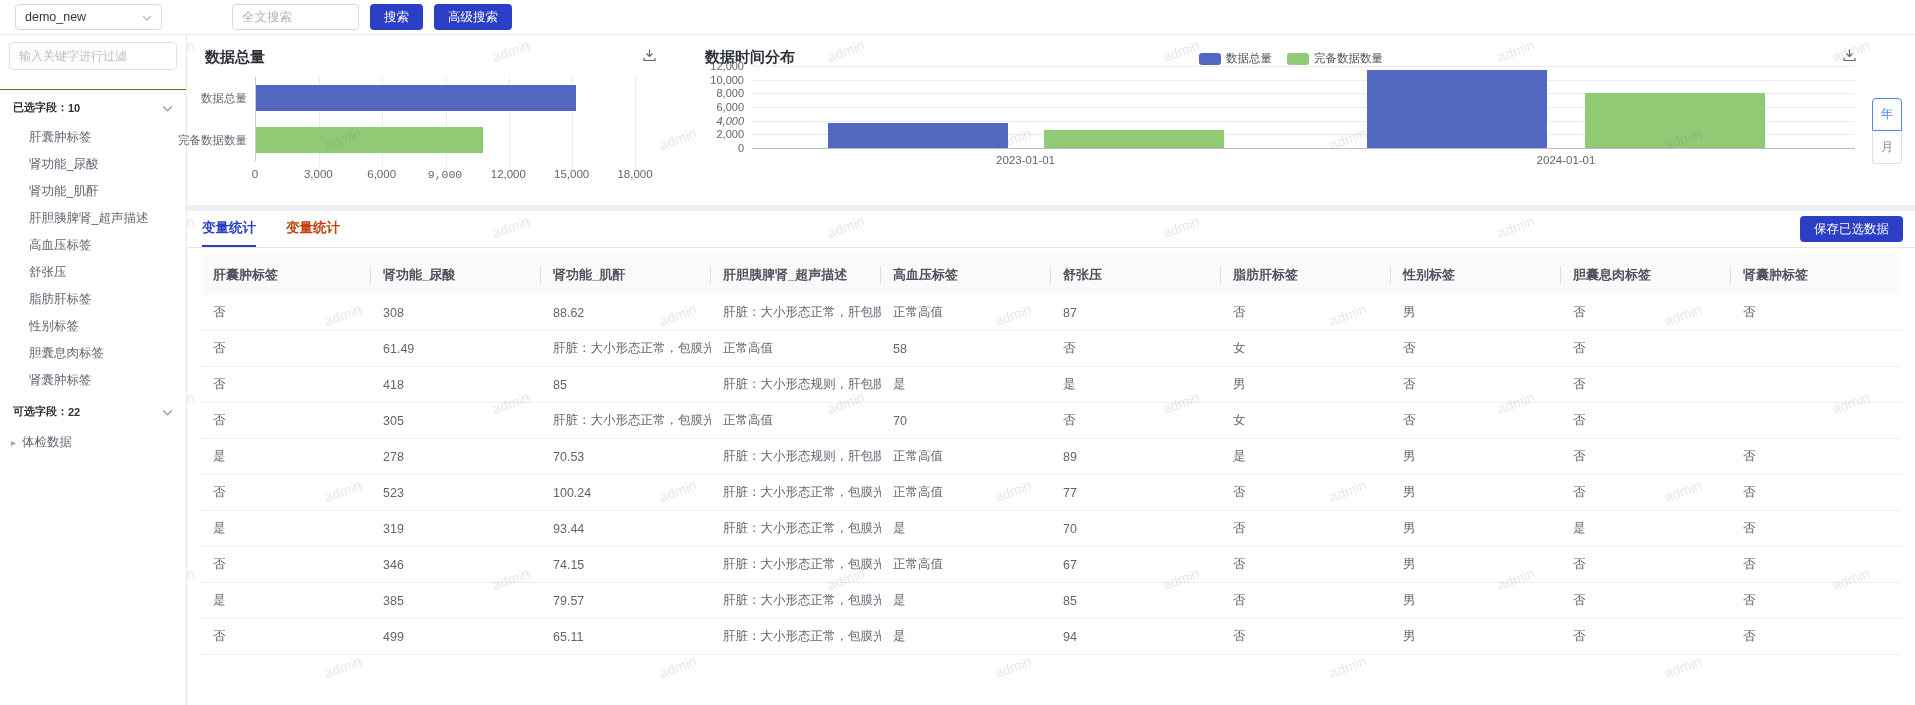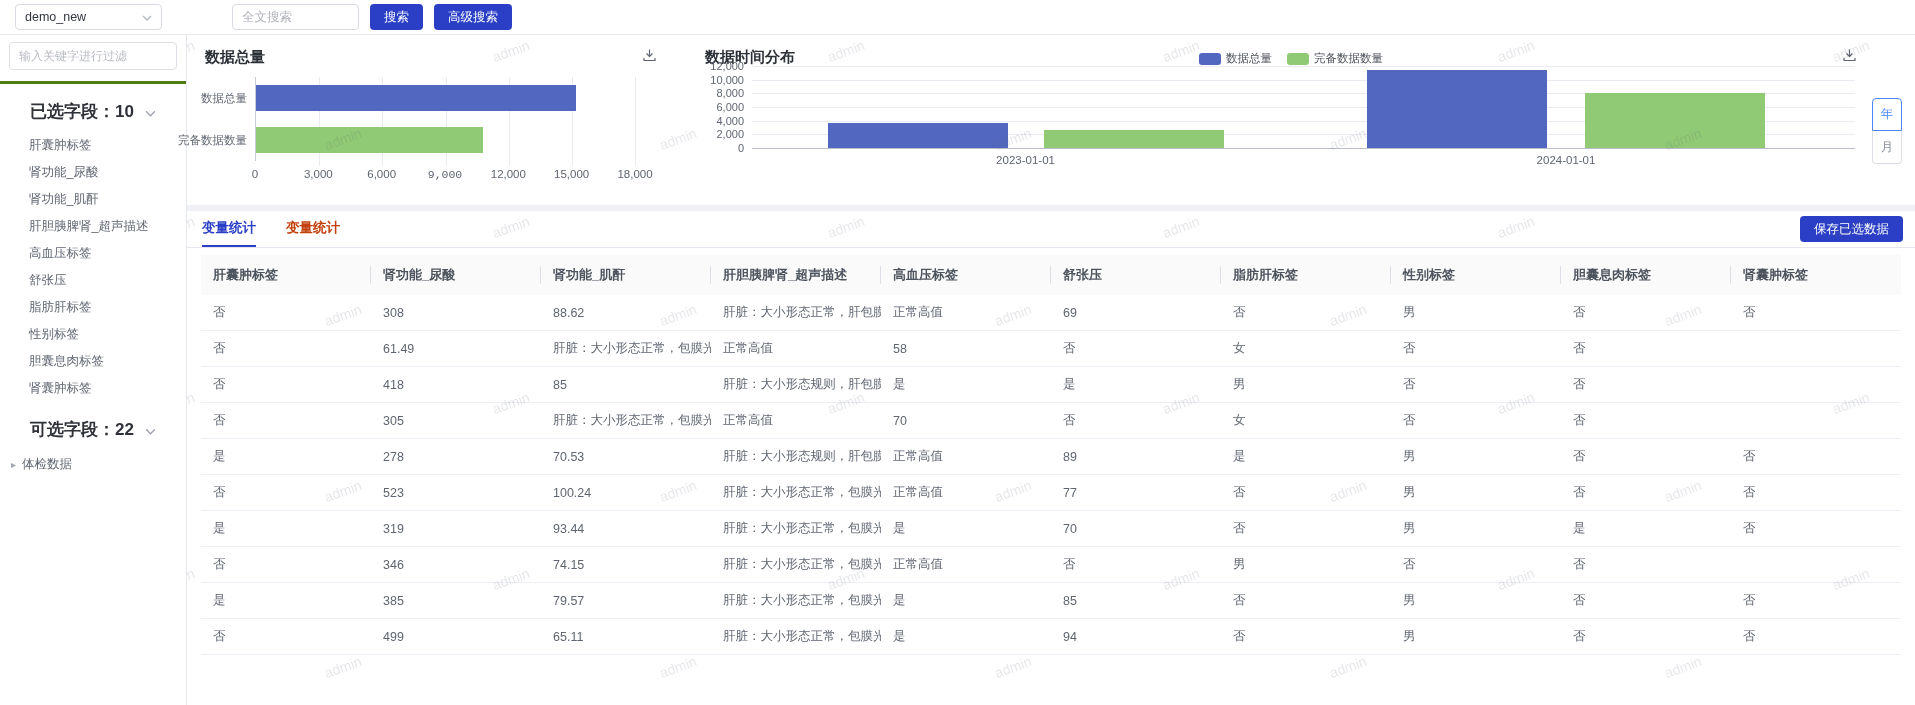--- a/index.html
+++ b/index.html
@@ -16,26 +16,26 @@
   .search-input { margin-left:70px; width:127px; height:26px; border:1px solid #d7dae1;
     border-radius:4px; padding:0 9px; font-size:12.5px; color:#32363d; outline:none; }
   .search-input::placeholder { color:#b0b3ba; }
   .btn-primary { background:#2b3fc6; color:#fff; border:none; border-radius:4px; height:26px;
     padding:0 14px; font-size:12.5px; cursor:pointer; }
   .topbar .btn-primary { margin-left:11px; }
 
   
   .layout { display:flex; height:670px; }
   .sidebar { width:187px; background:#fff; border-right:1px solid #e4e7ed; flex-shrink:0; }
-  .filter-wrap { padding:7px 9px 11px; border-bottom:3px solid #4d7c0f; }
+  .filter-wrap { padding:7px 9px 19px; border-bottom:1px solid #4d7c0f; }
   .filter-input { width:100%; height:28px; border:1px solid #dcdfe6; border-radius:4px;
     padding:0 9px; font-size:12px; outline:none; }
   .filter-input::placeholder { color:#b8bbc2; }
-  .sec-head { display:flex; align-items:center; padding:0 30px; margin-top:16px;
-    font-size:17px; font-weight:700; color:#2e3138; cursor:pointer; }
+  .sec-head { display:flex; align-items:center; padding:0 13px; margin-top:10px;
+    font-size:11px; font-weight:700; color:#2e3138; cursor:pointer; }
   .sec-head .chev { margin-left:auto; color:#9ca1ab; }
   .field-list { margin-top:9px; }
   .field-item { padding:5px 0 5px 29px; font-size:12.5px; color:#5f6570; cursor:pointer; white-space:nowrap; }
   .tree-item { padding:6px 0 6px 11px; font-size:12.5px; color:#5f6570; cursor:pointer; display:flex; align-items:center; }
   .tree-arrow { color:#a0a4ad; font-size:10px; margin-right:6px; }
 
   .main { flex:1; display:flex; flex-direction:column; position:relative; min-width:0; }
 
   
   .charts-card { background:#fff; height:170px; display:flex; position:relative; flex-shrink:0; }
@@ -260,21 +260,21 @@
         <div class="vplot" id="vplot">
             <div class="hgrid" style="top: 0%;"></div>
             <div class="ytick" style="top: 0%;">12,000</div>
             <div class="hgrid" style="top: 16.6667%;"></div>
             <div class="ytick" style="top: 16.6667%;">10,000</div>
             <div class="hgrid" style="top: 33.3333%;"></div>
             <div class="ytick" style="top: 33.3333%;">8,000</div>
             <div class="hgrid" style="top: 50%;"></div>
             <div class="ytick" style="top: 50%;">6,000</div>
             <div class="hgrid" style="top: 66.6667%;"></div>
-            <div class="ytick" style="top: 66.6667%;">4,000</div>
+            <div class="ytick" style="top: 66.6667%; font-style: italic;">4,000</div>
             <div class="hgrid" style="top: 83.3333%;"></div>
             <div class="ytick" style="top: 83.3333%;">2,000</div>
             <div class="ytick" style="top: 100%;">0</div>
             <div class="vbar" style="left: 6.9%; width: 16.3%; height: 30.8333%; background: rgb(82, 103, 192);"></div>
             <div class="vbar" style="left: 55.8%; width: 16.3%; height: 95%; background: rgb(82, 103, 192);"></div>
             <div class="vbar" style="left: 26.5%; width: 16.3%; height: 22.5%; background: rgb(144, 202, 116);"></div>
             <div class="vbar" style="left: 75.5%; width: 16.3%; height: 66.6667%; background: rgb(144, 202, 116);"></div>
             <div class="xlabel2" style="left: 24.8%;">2023-01-01</div>
             <div class="xlabel2" style="left: 73.8%;">2024-01-01</div>
           </div>
@@ -305,21 +305,21 @@
             <div class="th">胆囊息肉标签</div>
             <div class="th">肾囊肿标签</div>
           </div>
         <div id="tbody">
             <div class="tr">
               <div class="td">否</div>
               <div class="td">308</div>
               <div class="td">88.62</div>
               <div class="td">肝脏：大小形态正常，肝包膜...</div>
               <div class="td">正常高值</div>
-              <div class="td">69</div>
+              <div class="td">87</div>
               <div class="td">否</div>
               <div class="td">男</div>
               <div class="td">否</div>
               <div class="td">否</div>
             </div>
             <div class="tr">
               <div class="td">否</div>
               <div class="td">61.49</div>
               <div class="td">肝脏：大小形态正常，包膜光...</div>
               <div class="td">正常高值</div>
@@ -386,20 +386,21 @@
               <div class="td">男</div>
               <div class="td">是</div>
               <div class="td">否</div>
             </div>
             <div class="tr">
               <div class="td">否</div>
               <div class="td">346</div>
               <div class="td">74.15</div>
               <div class="td">肝脏：大小形态正常，包膜光...</div>
               <div class="td">正常高值</div>
+              <div class="td">67</div>
               <div class="td">否</div>
               <div class="td">男</div>
               <div class="td">否</div>
               <div class="td">否</div>
             </div>
             <div class="tr">
               <div class="td">是</div>
               <div class="td">385</div>
               <div class="td">79.57</div>
               <div class="td">肝脏：大小形态正常，包膜光...</div>

